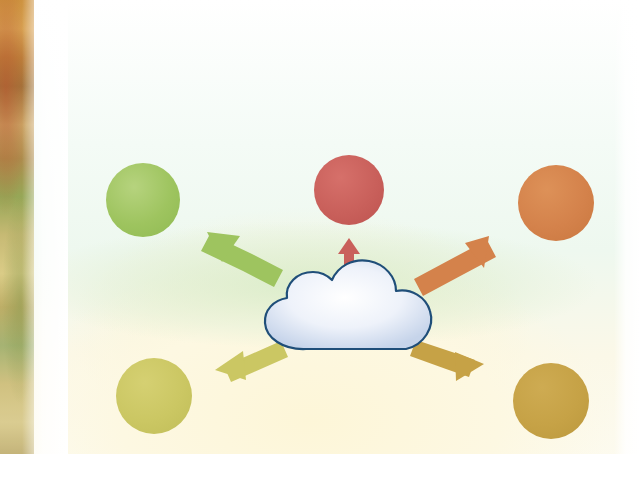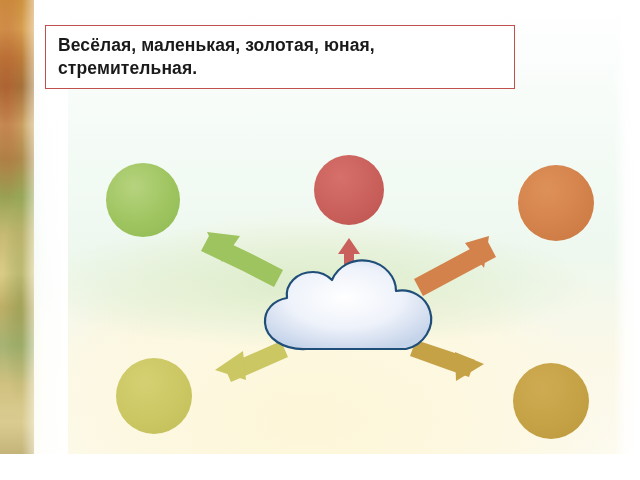--- a/index.html
+++ b/index.html
@@ -202,17 +202,14 @@
                C42,29 54,17 70,17
                C77,17 84,20 89,25
                C95,11 110,3 126,6
                C142,9 153,22 153,36
                C168,33 183,42 187,56
                C192,72 181,90 163,94
                Z" fill="url(#cloudGrad)" stroke="#1f4e79" stroke-width="2.2" stroke-linejoin="round"></path>
     </svg>
   </div>
 
-  <div class="title-box">
-    <div class="title-text">Весёлая, маленькая, золотая, юная, стремительная.</div>
-  </div>
 
 </div>
 
 </body></html>

